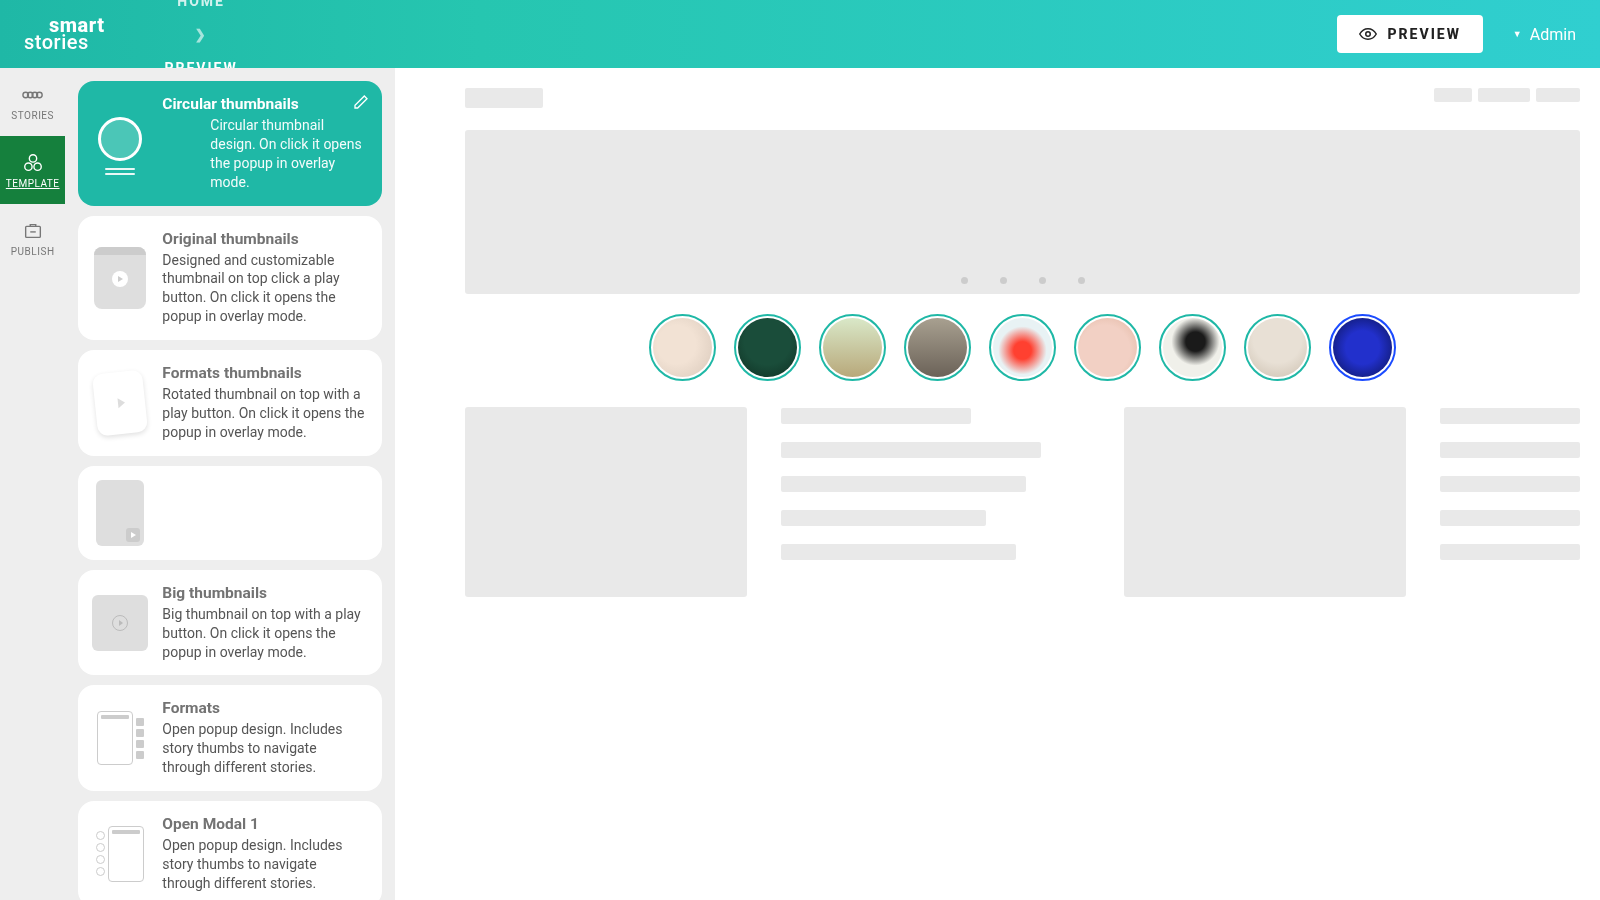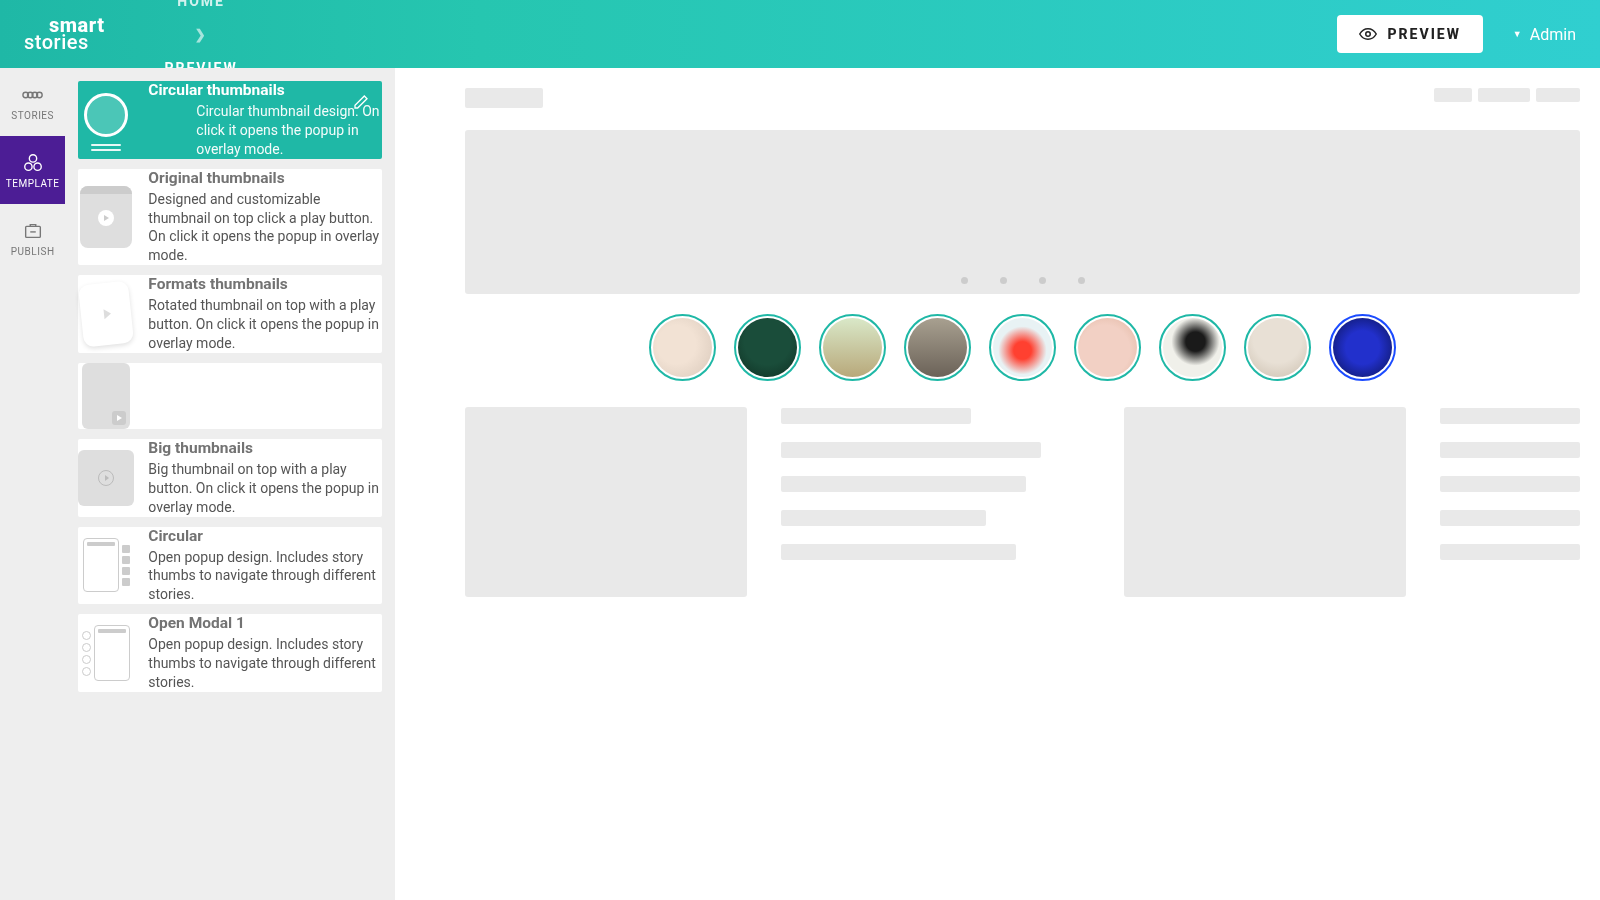--- a/index.html
+++ b/index.html
@@ -17,27 +17,27 @@
 .eye-icon { width: 18px; height: 18px; }
 .user-menu { color: #fff; font-size: 16px; display: flex; align-items: center; gap: 8px; cursor: pointer; }
 .tri { font-size: 9px; }
 
 
 .main { display: flex; height: calc(900px - 68px); }
 
 
 .sidebar { width: 68px; background: #eee; display: flex; flex-direction: column; }
 .nav-item { height: 68px; display: flex; flex-direction: column; align-items: center; justify-content: center; gap: 4px; font-size: 10px; letter-spacing: 0.5px; color: #777; cursor: pointer; }
-.nav-item.active { background: #4c1d95; color: #fff; }
+.nav-item.active { background: #15803d; color: #fff; text-decoration: underline; }
 .nav-item svg { width: 22px; height: 22px; }
 
 
 .panel { width: 342px; background: #eee; padding: 13px; overflow-y: auto; }
 .panel::-webkit-scrollbar { width: 0; }
-.card { background: #fff; border-radius: 2px; display: flex; gap: 14px; margin-bottom: 10px; cursor: pointer; position: relative; }
+.card { background: #fff; border-radius: 16px; padding: 14px; display: flex; gap: 14px; margin-bottom: 10px; cursor: pointer; position: relative; }
 .card.selected { background: #1fb8a6; color: #fff; }
 .card.selected .desc { color: rgba(255,255,255,0.95); margin-left: 48px; }
 .thumb { width: 56px; flex-shrink: 0; display: flex; flex-direction: column; align-items: center; justify-content: center; }
 .card .content { flex: 1; }
 .card .title { font-weight: 700; font-size: 15.5px; margin-bottom: 3px; color: #737373; }
 .card.selected .title { color: #fff; }
 .card .desc { font-size: 14px; line-height: 1.35; color: #555; }
 .edit-icon { position: absolute; top: 13px; right: 13px; }
 
 
@@ -226,21 +226,21 @@
             <div class="t-formats-main"></div>
             <div class="t-formats-side">
               <div class="t-formats-sq"></div>
               <div class="t-formats-sq"></div>
               <div class="t-formats-sq"></div>
               <div class="t-formats-sq"></div>
             </div>
           </div>
       </div>
       <div class="content">
-        <div class="title">Circular</div>
+        <div class="title">Formats</div>
         <div class="desc">Open popup design. Includes story thumbs to navigate through different stories.</div>
       </div>
     </div>
 
     <div class="card">
       <div class="thumb">
         <div class="t-om1">
             <div class="t-om1-side">
               <div class="t-om1-c"></div>
               <div class="t-om1-c"></div>

